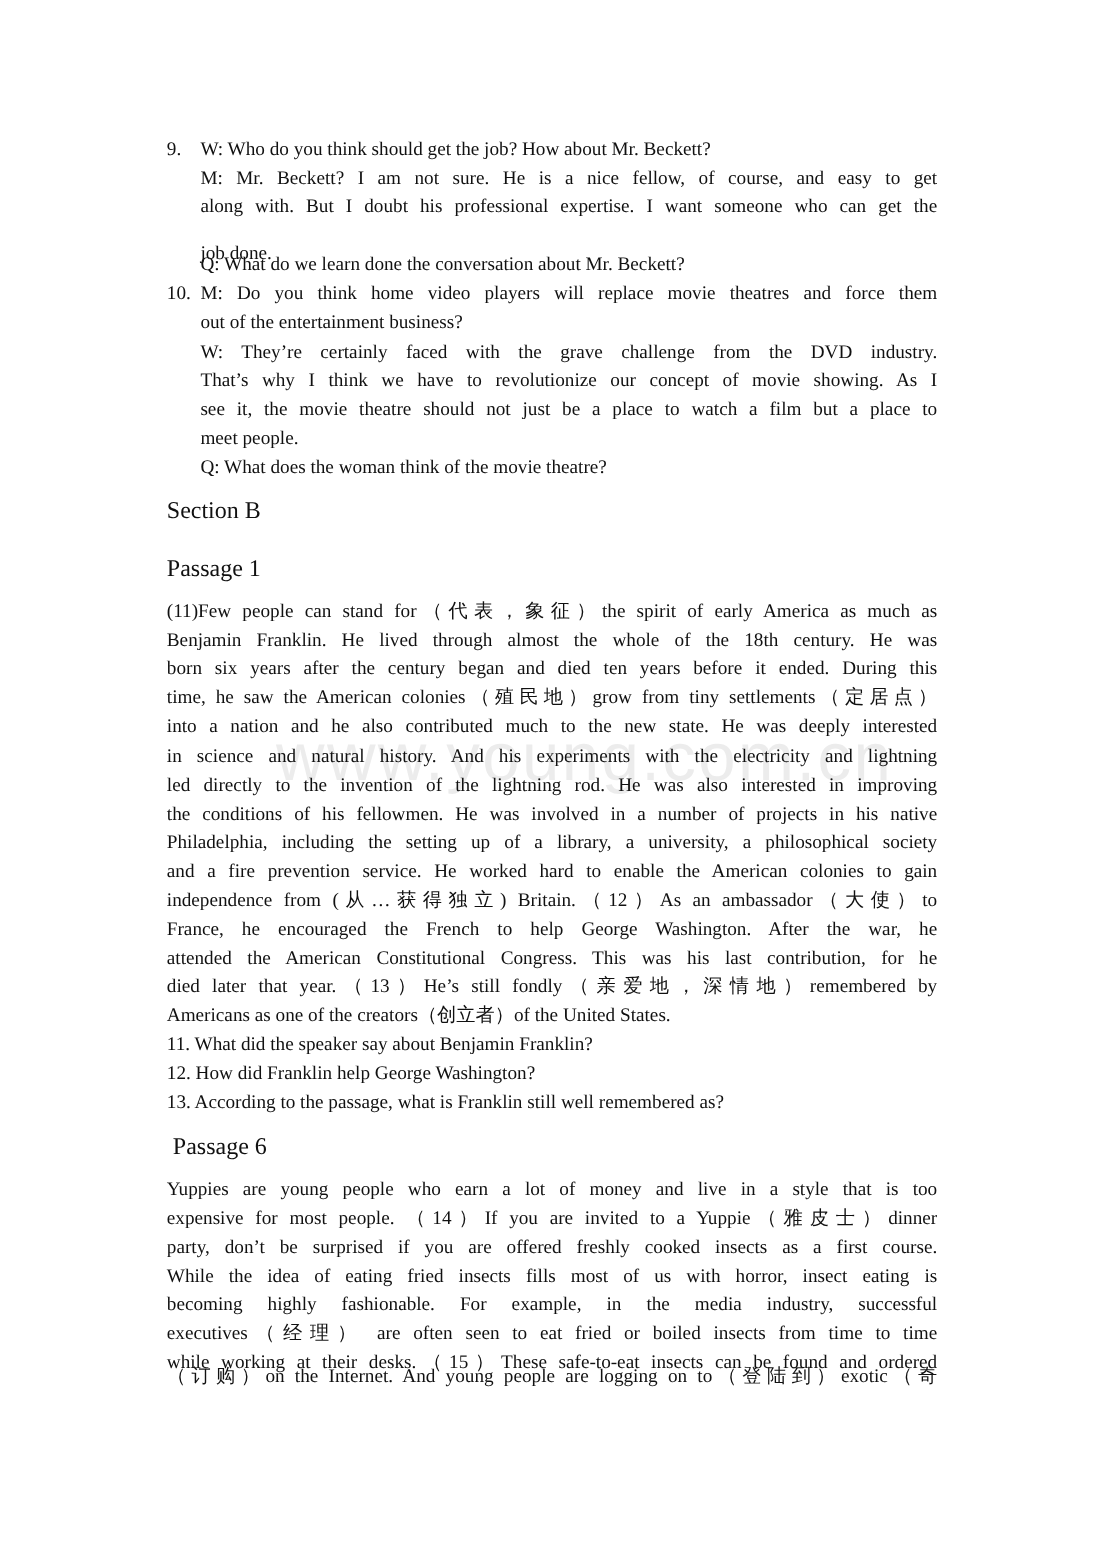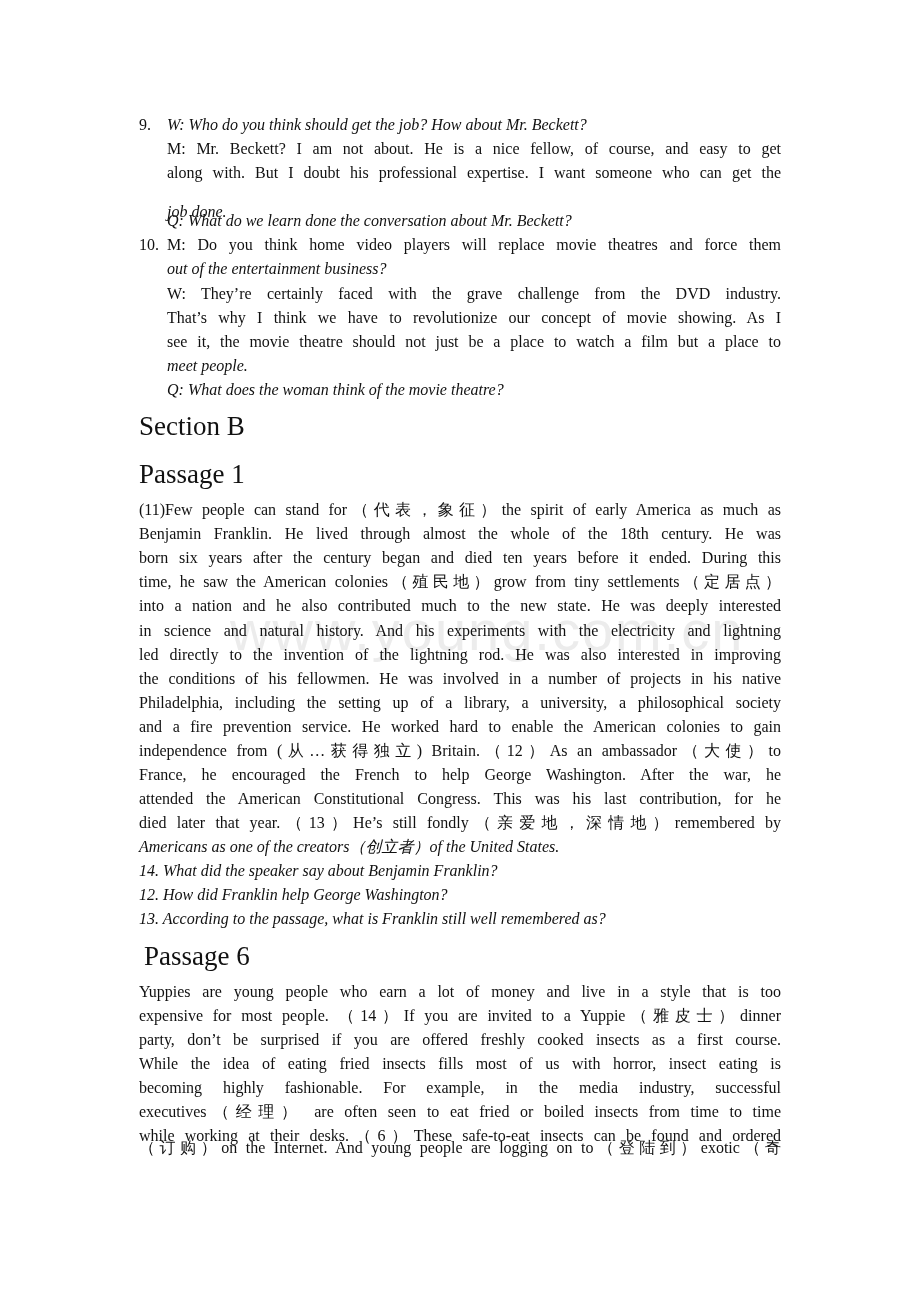--- a/index.html
+++ b/index.html
@@ -1,38 +1,38 @@
 <!DOCTYPE html>
 <html><head>
 <meta charset="utf-8">
 <style>
   html, body { margin: 0; padding: 0; background: #ffffff; }
   body { width: 920px; height: 1302px; position: relative; overflow: hidden;
          font-family: "Liberation Serif", "DejaVu Serif", serif; color: #111; }
   .page { position: absolute; left: 0; top: 0; width: 920px; height: 1302px; }
   .line { position: absolute; left: 139px; width: 642px; font-size: 16px; line-height: 24px;
           white-space: nowrap; text-align: justify; text-align-last: justify; }
-  .line.nj { text-align: right; text-align-last: left; font-style: italic; }
+  .line.nj { text-align: right; text-align-last: left; }
   .ind { left: 167px; width: 614px; }
   .num { position: absolute; left: 139px; font-size: 16px; line-height: 24px; }
-  .heading { position: absolute; left: 139px; font-size: 27px; line-height: 28px; }
+  .heading { position: absolute; left: 139px; font-size: 20px; line-height: 28px; }
   .watermark { position: absolute; left: 230px; top: 598px; font-family: "Liberation Sans", sans-serif;
                font-size: 56px; color: rgba(200,200,200,0.35); letter-spacing: 2px; pointer-events: none; }
 </style>
 </head>
 <body>
 
 <div class="page">
 
   <div class="watermark">www.young.com.cn</div>
 
   <div>
     <span class="num" style="top:113px">9.</span>
     <div class="line ind nj" style="top:113px">W: Who do you think should get the job? How about Mr. Beckett?</div>
-    <div class="line ind" style="top:137px">M: Mr. Beckett? I am not about. He is a nice fellow, of course, and easy to get</div>
+    <div class="line ind" style="top:137px">M: Mr. Beckett? I am not sure. He is a nice fellow, of course, and easy to get</div>
     <div class="line ind" style="top:161px">along with. But I doubt his professional expertise. I want someone who can get the</div>
     <div class="line ind nj" style="top:200px">job done.</div>
     <div class="line ind nj" style="top:209px">Q: What do we learn done the conversation about Mr. Beckett?</div>
   </div>
 
   <div>
     <span class="num" style="top:233px">10.</span>
     <div class="line ind" style="top:233px">M: Do you think home video players will replace movie theatres and force them</div>
     <div class="line ind nj" style="top:257px">out of the entertainment business?</div>
     <div class="line ind" style="top:282px">W: They’re certainly faced with the grave challenge from the DVD industry.</div>
@@ -56,30 +56,30 @@
     <div class="line" style="top:667px">the conditions of his fellowmen. He was involved in a number of projects in his native</div>
     <div class="line" style="top:691px">Philadelphia, including the setting up of a library, a university, a philosophical society</div>
     <div class="line" style="top:715px">and a fire prevention service. He worked hard to enable the American colonies to gain</div>
     <div class="line" style="top:739px">independence from (从…获得独立) Britain.（12）As an ambassador（大使）to</div>
     <div class="line" style="top:763px">France, he encouraged the French to help George Washington. After the war, he</div>
     <div class="line" style="top:787px">attended the American Constitutional Congress. This was his last contribution, for he</div>
     <div class="line" style="top:811px">died later that year.（13）He’s still fondly（亲爱地，深情地）remembered by</div>
     <div class="line nj" style="top:835px">Americans as one of the creators（创立者）of the United States.</div>
   </div>
   <div>
-    <div class="line nj" style="top:859px">14. What did the speaker say about Benjamin Franklin?</div>
+    <div class="line nj" style="top:859px">11. What did the speaker say about Benjamin Franklin?</div>
     <div class="line nj" style="top:883px">12. How did Franklin help George Washington?</div>
     <div class="line nj" style="top:907px">13. According to the passage, what is Franklin still well remembered as?</div>
   </div>
 
   <div class="heading" style="top:942px; left:144px">Passage 6</div>
   <div>
     <div class="line" style="top:980px">Yuppies are young people who earn a lot of money and live in a style that is too</div>
     <div class="line" style="top:1004px">expensive for most people.  （14）If you are invited to a Yuppie（雅皮士）dinner</div>
     <div class="line" style="top:1028px">party, don’t be surprised if you are offered freshly cooked insects as a first course.</div>
     <div class="line" style="top:1052px">While the idea of eating fried insects fills most of us with horror, insect eating is</div>
     <div class="line" style="top:1076px">becoming highly fashionable. For example, in the media industry, successful</div>
     <div class="line" style="top:1100px">executives（经理） are often seen to eat fried or boiled insects from time to time</div>
-    <div class="line" style="top:1124px">while working at their desks.（6）These safe-to-eat insects can be found and ordered</div>
+    <div class="line" style="top:1124px">while working at their desks.（15）These safe-to-eat insects can be found and ordered</div>
     <div class="line" style="top:1136px">（订购）on the Internet. And young people are logging on to（登陆到）exotic（奇</div>
   </div>
 
 </div>
 
 </body></html>

